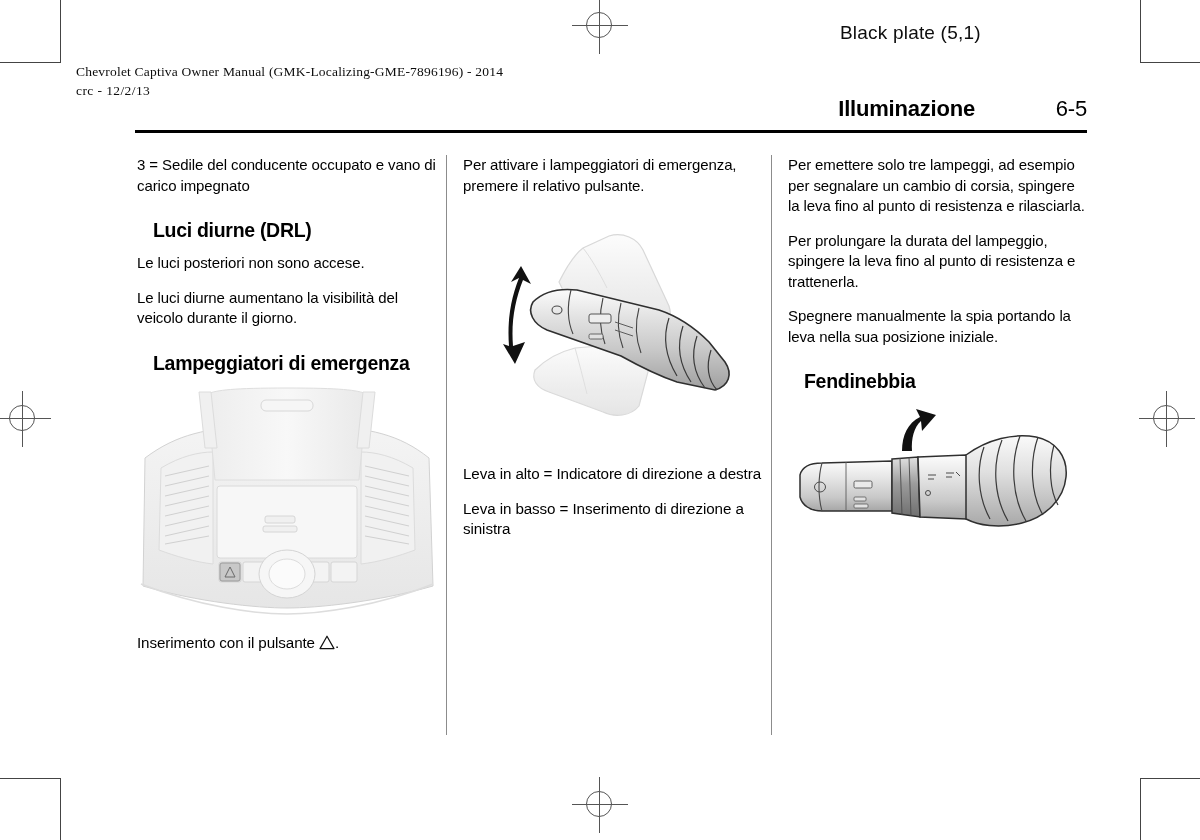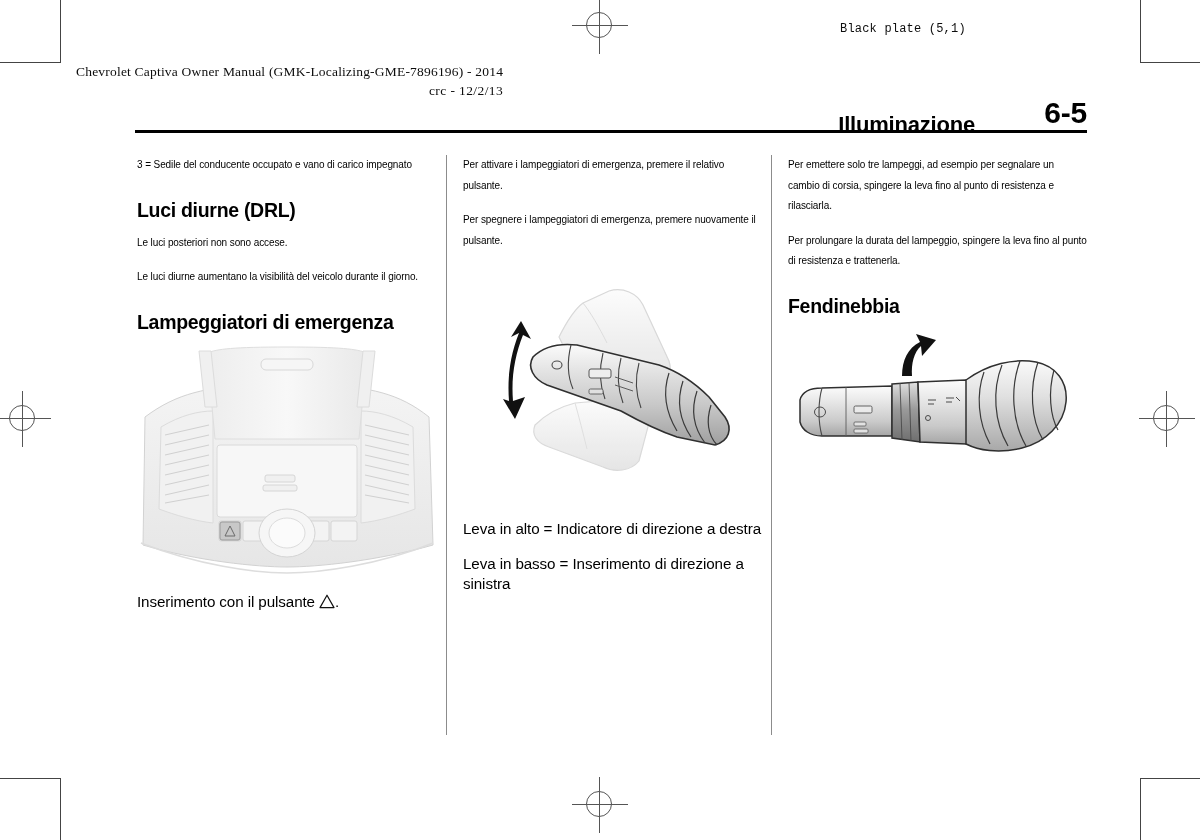--- a/index.html
+++ b/index.html
@@ -56,27 +56,27 @@
     left: 76px;
     top: 14px;
     font-family: "Liberation Serif", serif;
     font-size: 13.5px;
     line-height: 19px;
     color: #0d0d0d;
     letter-spacing: 0.2px;
     white-space: nowrap;
     margin-top: 48px;
   }
-  .runhead-left .l2 { letter-spacing: 0.4px; text-align: right; }
+  .runhead-left .l2 { letter-spacing: 0.4px; }
   .runhead-right {
     position: absolute;
     left: 840px;
     top: 22px;
-    font-family: Liberation Mono, monospace;
-    font-size: 12px;
+    font-family: Liberation Sans, sans-serif;
+    font-size: 19px;
     color: #0d0d0d;
     letter-spacing: 0.2px;
     white-space: nowrap;
     text-align: right;
   }
 
   
   .title-band {
     position: absolute;
     left: 135px;
@@ -85,28 +85,27 @@
     height: 36px;
   }
   .title-band .chapter {
     position: absolute;
     right: 112px;
     top: 0;
     font-size: 22px;
     font-weight: bold;
     letter-spacing: -0.2px;
     white-space: nowrap;
-    margin-top: 16px;
   }
   .title-band .folio {
     position: absolute;
     right: 0;
     top: 0;
-    font-size: 30px;
-    font-weight: bold;
+    font-size: 22px;
+    font-weight: normal;
     letter-spacing: -0.2px;
   }
   .title-rule {
     position: absolute;
     left: 135px;
     top: 130px;
     width: 952px;
     height: 3px;
     background: #000;
   }
@@ -126,26 +125,26 @@
     top: 155px;
     width: 1px;
     height: 580px;
     background: #8c8c8c;
   }
   .col-rule-a { left: 446px; }
   .col-rule-b { left: 771px; }
 
   p.body {
     margin: 0 0 14px 0;
-    font-size: 10px;
+    font-size: 15px;
     line-height: 20.5px;
     letter-spacing: -0.1px;
   }
   h2.head {
-    margin: 22px 0 11px 0;
+    margin: 22px 0 11px 16px;
     font-size: 19.5px;
     line-height: 24px;
     font-weight: bold;
     letter-spacing: -0.3px;
   }
 
   p.caption {
     margin: 8px 0 14px 0;
     font-size: 15.2px;
     line-height: 20.5px;
@@ -313,21 +312,20 @@
     <span>Inserimento con il pulsante</span><span>&nbsp;</span><span class="hazard-glyph"><svg width="16" height="15" viewBox="0 0 16 15">
           <path d="M8 1.2 L15 13.6 L1 13.6 Z" fill="none" stroke="#111" stroke-width="1.2" stroke-linejoin="round"></path>
         </svg></span><span>.</span>
   </p>
 
 </div>
 
 <div class="col col-2">
 
   <p class="body">Per attivare i lampeggiatori di emergenza, premere il relativo pulsante.</p>
-  <p class="body">Per spegnere i lampeggiatori di emergenza, premere nuovamente il pulsante.</p>
 
 
   <div class="figure" style="margin-top:14px;">
     <svg width="300" height="240" viewBox="0 0 300 240">
       <rect x="0" y="0" width="300" height="240" fill="#ffffff"></rect>
       <defs>
         <linearGradient id="stalkG" x1="0" y1="0" x2="0" y2="1">
           <stop offset="0" stop-color="#fbfbfb"></stop>
           <stop offset="0.28" stop-color="#e2e2e2"></stop>
           <stop offset="0.6" stop-color="#c8c8c8"></stop>
@@ -391,20 +389,21 @@
 
   <p class="caption">Leva in alto = Indicatore di direzione a destra</p>
   <p class="caption">Leva in basso = Inserimento di direzione a sinistra</p>
 
 </div>
 
 <div class="col col-3">
 
   <p class="body">Per emettere solo tre lampeggi, ad esempio per segnalare un cambio di corsia, spingere la leva fino al punto di resistenza e rilasciarla.</p>
   <p class="body">Per prolungare la durata del lampeggio, spingere la leva fino al punto di resistenza e trattenerla.</p>
+  <p class="body">Spegnere manualmente la spia portando la leva nella sua posizione iniziale.</p>
 
   <h2 class="head">Fendinebbia</h2>
 
   <div class="figure" style="margin-top:14px;">
     <svg width="300" height="140" viewBox="0 0 300 140">
       <rect x="0" y="0" width="300" height="140" fill="#ffffff"></rect>
       <defs>
         <linearGradient id="fogBodyG" x1="0" y1="0" x2="0" y2="1">
           <stop offset="0" stop-color="#fcfcfc"></stop>
           <stop offset="0.3" stop-color="#e8e8e8"></stop>

